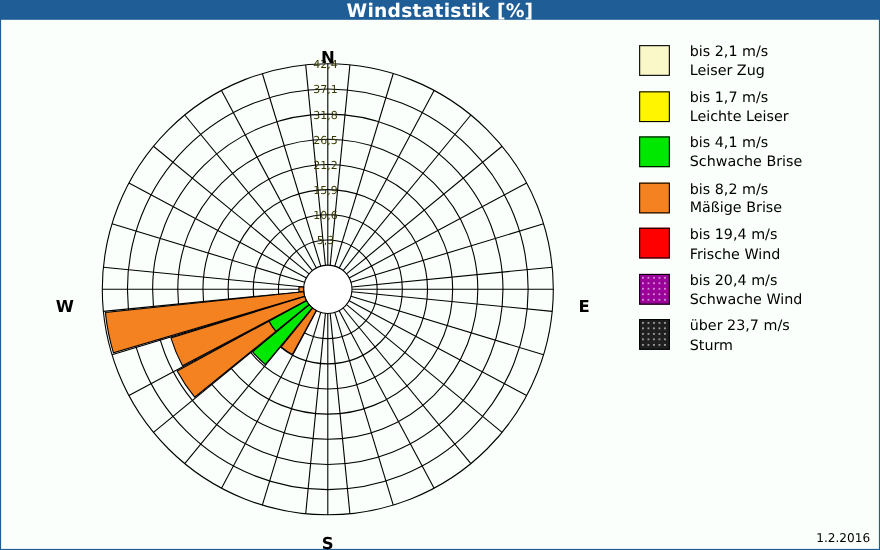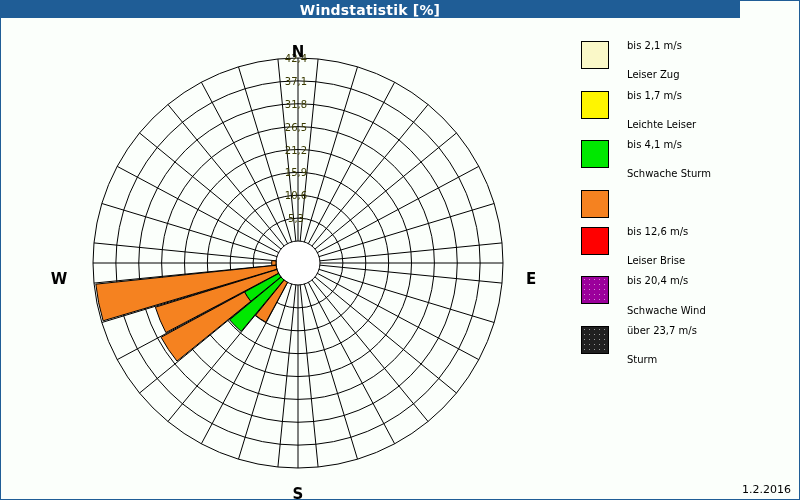--- a/index.html
+++ b/index.html
@@ -9,26 +9,26 @@
     background:#ffffff;
     overflow:hidden;
   }
   #app{
     position:relative;width:800px;height:500px;
     box-sizing:border-box;
     background:#fbfffb;
     border:1px solid #1f5d96;
   }
   #titlebar{
-    position:absolute;left:-1px;top:-1px;width:740px;height:18px;
+    position:absolute;left:-1px;top:-1px;width:800px;height:18px;
     background:#1f5d96;
     color:#ffffff;
-    font-size:14px;
+    font-size:17px;
     font-weight:bold;
-    display:flex;align-items:flex-end;justify-content:center;
+    display:flex;align-items:flex-start;justify-content:center;
     letter-spacing:0.2px;
   }
   #plotarea{
     position:absolute;left:0;top:18px;width:560px;height:481px;
   }
   #svgrose{position:absolute;left:0;top:0;}
 
   
   .compass{
     position:absolute;
@@ -50,26 +50,26 @@
   }
   .swatch{
     width:26px;height:26px;
     border:1px solid #000;
     flex:0 0 auto;
     margin-top:2px;
     background-repeat:repeat;
   }
   .legend-text{
     margin-left:18px;
-    font-size:10px;
+    font-size:13px;
     color:#000;
     line-height:1.33;
     white-space:nowrap;
   }
-  .legend-text .l2{display:block;margin-top:16px;}
+  .legend-text .l2{display:block;}
 
   #datestamp{
     position:absolute;right:8px;bottom:3px;
     font-size:11px;color:#000;
   }
   .radlabel{
     font-size:10px;fill:#3a3a00;
     font-family:"DejaVu Sans", sans-serif;
   }
 </style>
@@ -162,28 +162,29 @@
       <div class="legend-row">
         <div class="swatch" style="background: rgb(250, 248, 200);"></div>
         <div class="legend-text"><span>bis 2,1 m/s</span><span class="l2">Leiser Zug</span></div>
       </div>
       <div class="legend-row">
         <div class="swatch" style="background: rgb(255, 245, 0);"></div>
         <div class="legend-text"><span>bis 1,7 m/s</span><span class="l2">Leichte Leiser</span></div>
       </div>
       <div class="legend-row">
         <div class="swatch" style="background: rgb(0, 232, 0);"></div>
-        <div class="legend-text"><span>bis 4,1 m/s</span><span class="l2">Schwache Sturm</span></div>
+        <div class="legend-text"><span>bis 4,1 m/s</span><span class="l2">Schwache Brise</span></div>
       </div>
       <div class="legend-row">
         <div class="swatch" style="background: rgb(245, 130, 32);"></div>
+        <div class="legend-text"><span>bis 8,2 m/s</span><span class="l2">Mäßige Brise</span></div>
       </div>
       <div class="legend-row">
         <div class="swatch" style="background: rgb(255, 0, 0);"></div>
-        <div class="legend-text"><span>bis 12,6 m/s</span><span class="l2">Leiser Brise</span></div>
+        <div class="legend-text"><span>bis 19,4 m/s</span><span class="l2">Frische Wind</span></div>
       </div>
       <div class="legend-row">
         <div class="swatch" style="background: radial-gradient(rgba(255, 255, 255, 0.55) 0.8px, transparent 0.9px) 0% 0% / 5px 5px rgb(155, 0, 155);"></div>
         <div class="legend-text"><span>bis 20,4 m/s</span><span class="l2">Schwache Wind</span></div>
       </div>
       <div class="legend-row">
         <div class="swatch" style="background: radial-gradient(rgba(255, 255, 255, 0.55) 0.8px, transparent 0.9px) 0% 0% / 5px 5px rgb(32, 32, 32);"></div>
         <div class="legend-text"><span>über 23,7 m/s</span><span class="l2">Sturm</span></div>
       </div>
     </div>

